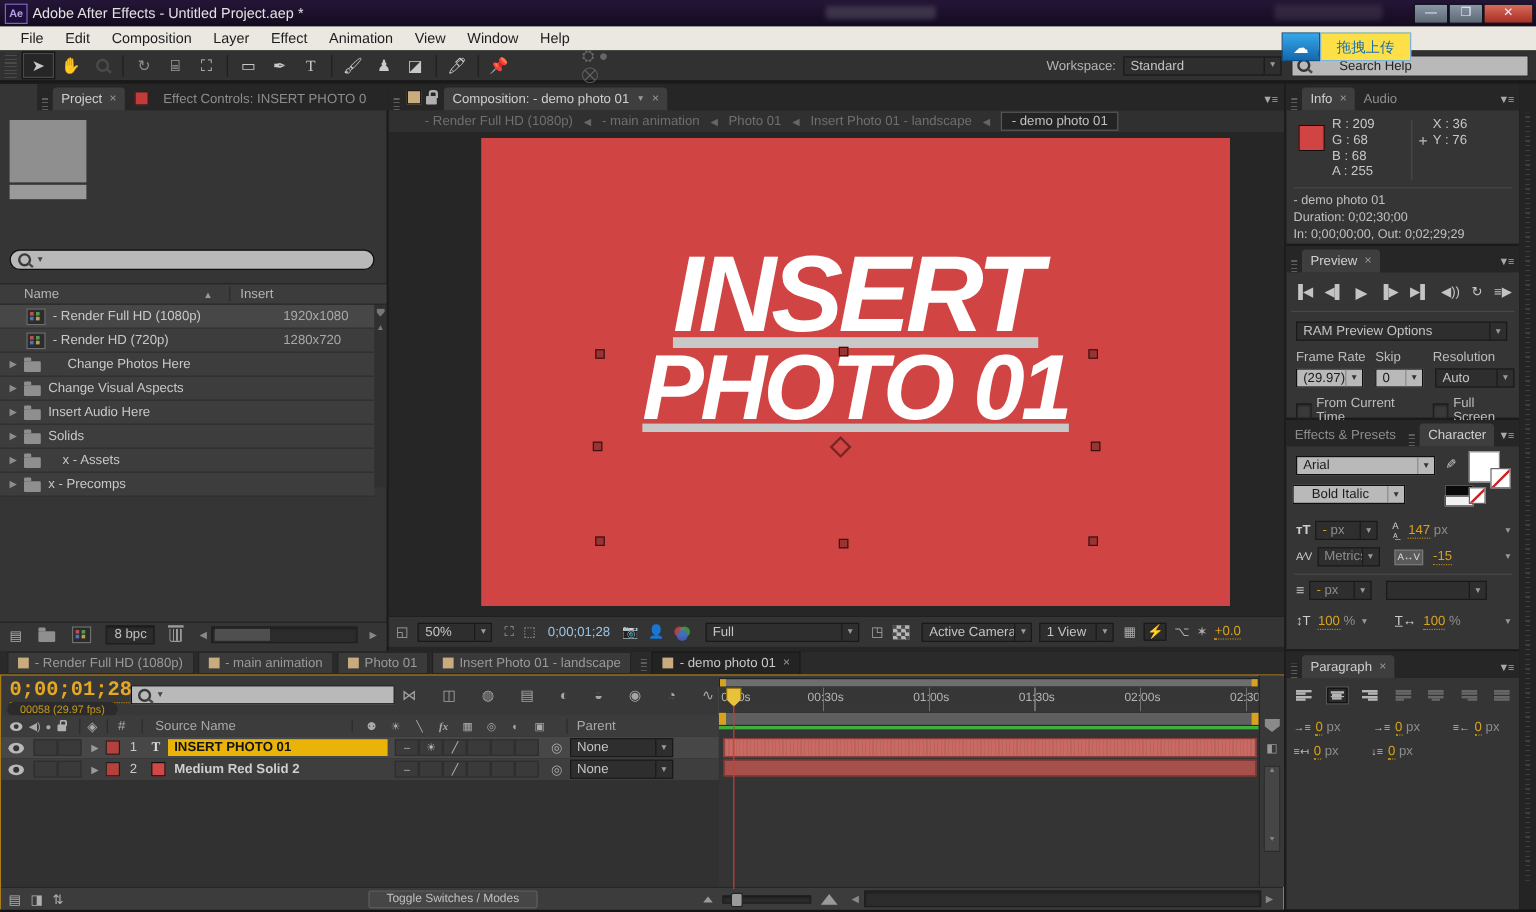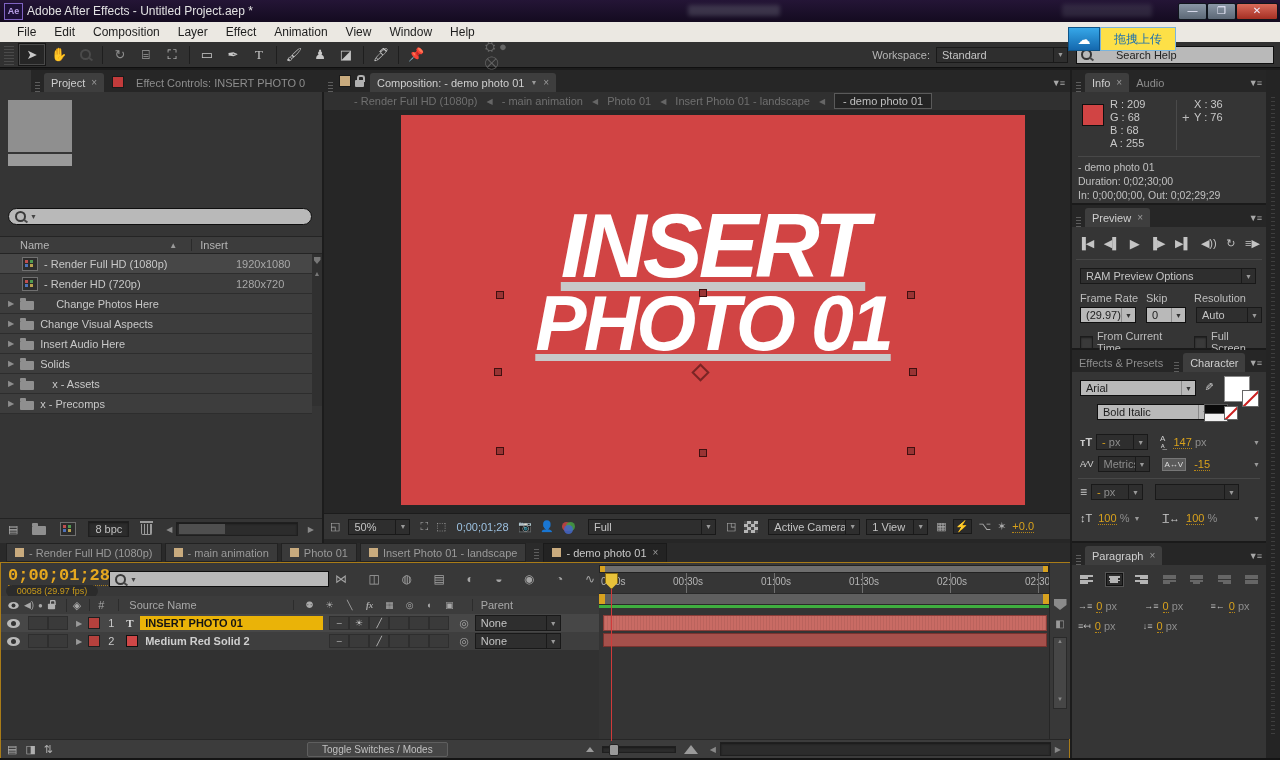--- a/index.html
+++ b/index.html
@@ -397,21 +397,21 @@
       </div>
       <div class="dd lbox abs" style="left:8px;top:30px;width:116px;">
           <span class="t">Arial</span>
           <span class="arw">▼</span>
         </div>
       <span class="abs" style="left:132px;top:30px;color:#ccc;transform:rotate(90deg);">✎</span>
       <div class="abs" style="left:152px;top:26px;width:24px;height:24px;background:#fff;border:1px solid #888;"></div>
       <div class="abs" style="left:170px;top:40px;width:15px;height:15px;background:#fff;border:1px solid #666;overflow:hidden;">
           <i style="position:absolute;left:-3px;top:6px;width:24px;height:2px;background:#c22;transform:rotate(-45deg);"></i>
         </div>
-      <div class="dd lbox abs" style="left:25px;top:54px;width:116px;">
+      <div class="dd lbox abs" style="left:5px;top:54px;width:94px;text-align:center;">
           <span class="t">Bold Italic</span>
           <span class="arw">▼</span>
         </div>
       <div class="abs" style="left:132px;top:54px;width:22px;height:8px;background:#0a0a0a;border:1px solid #555;"></div>
       <div class="abs" style="left:132px;top:63px;width:22px;height:7px;background:#f2f2f2;border:1px solid #555;"></div>
       <div class="abs" style="left:152px;top:56px;width:12px;height:12px;background:#fff;border:1px solid #666;overflow:hidden;">
           <i style="position:absolute;left:-3px;top:5px;width:20px;height:2px;background:#c22;transform:rotate(-45deg);"></i>
         </div>
 
       <div class="abs flex" style="left:8px;top:84px;width:180px;">

